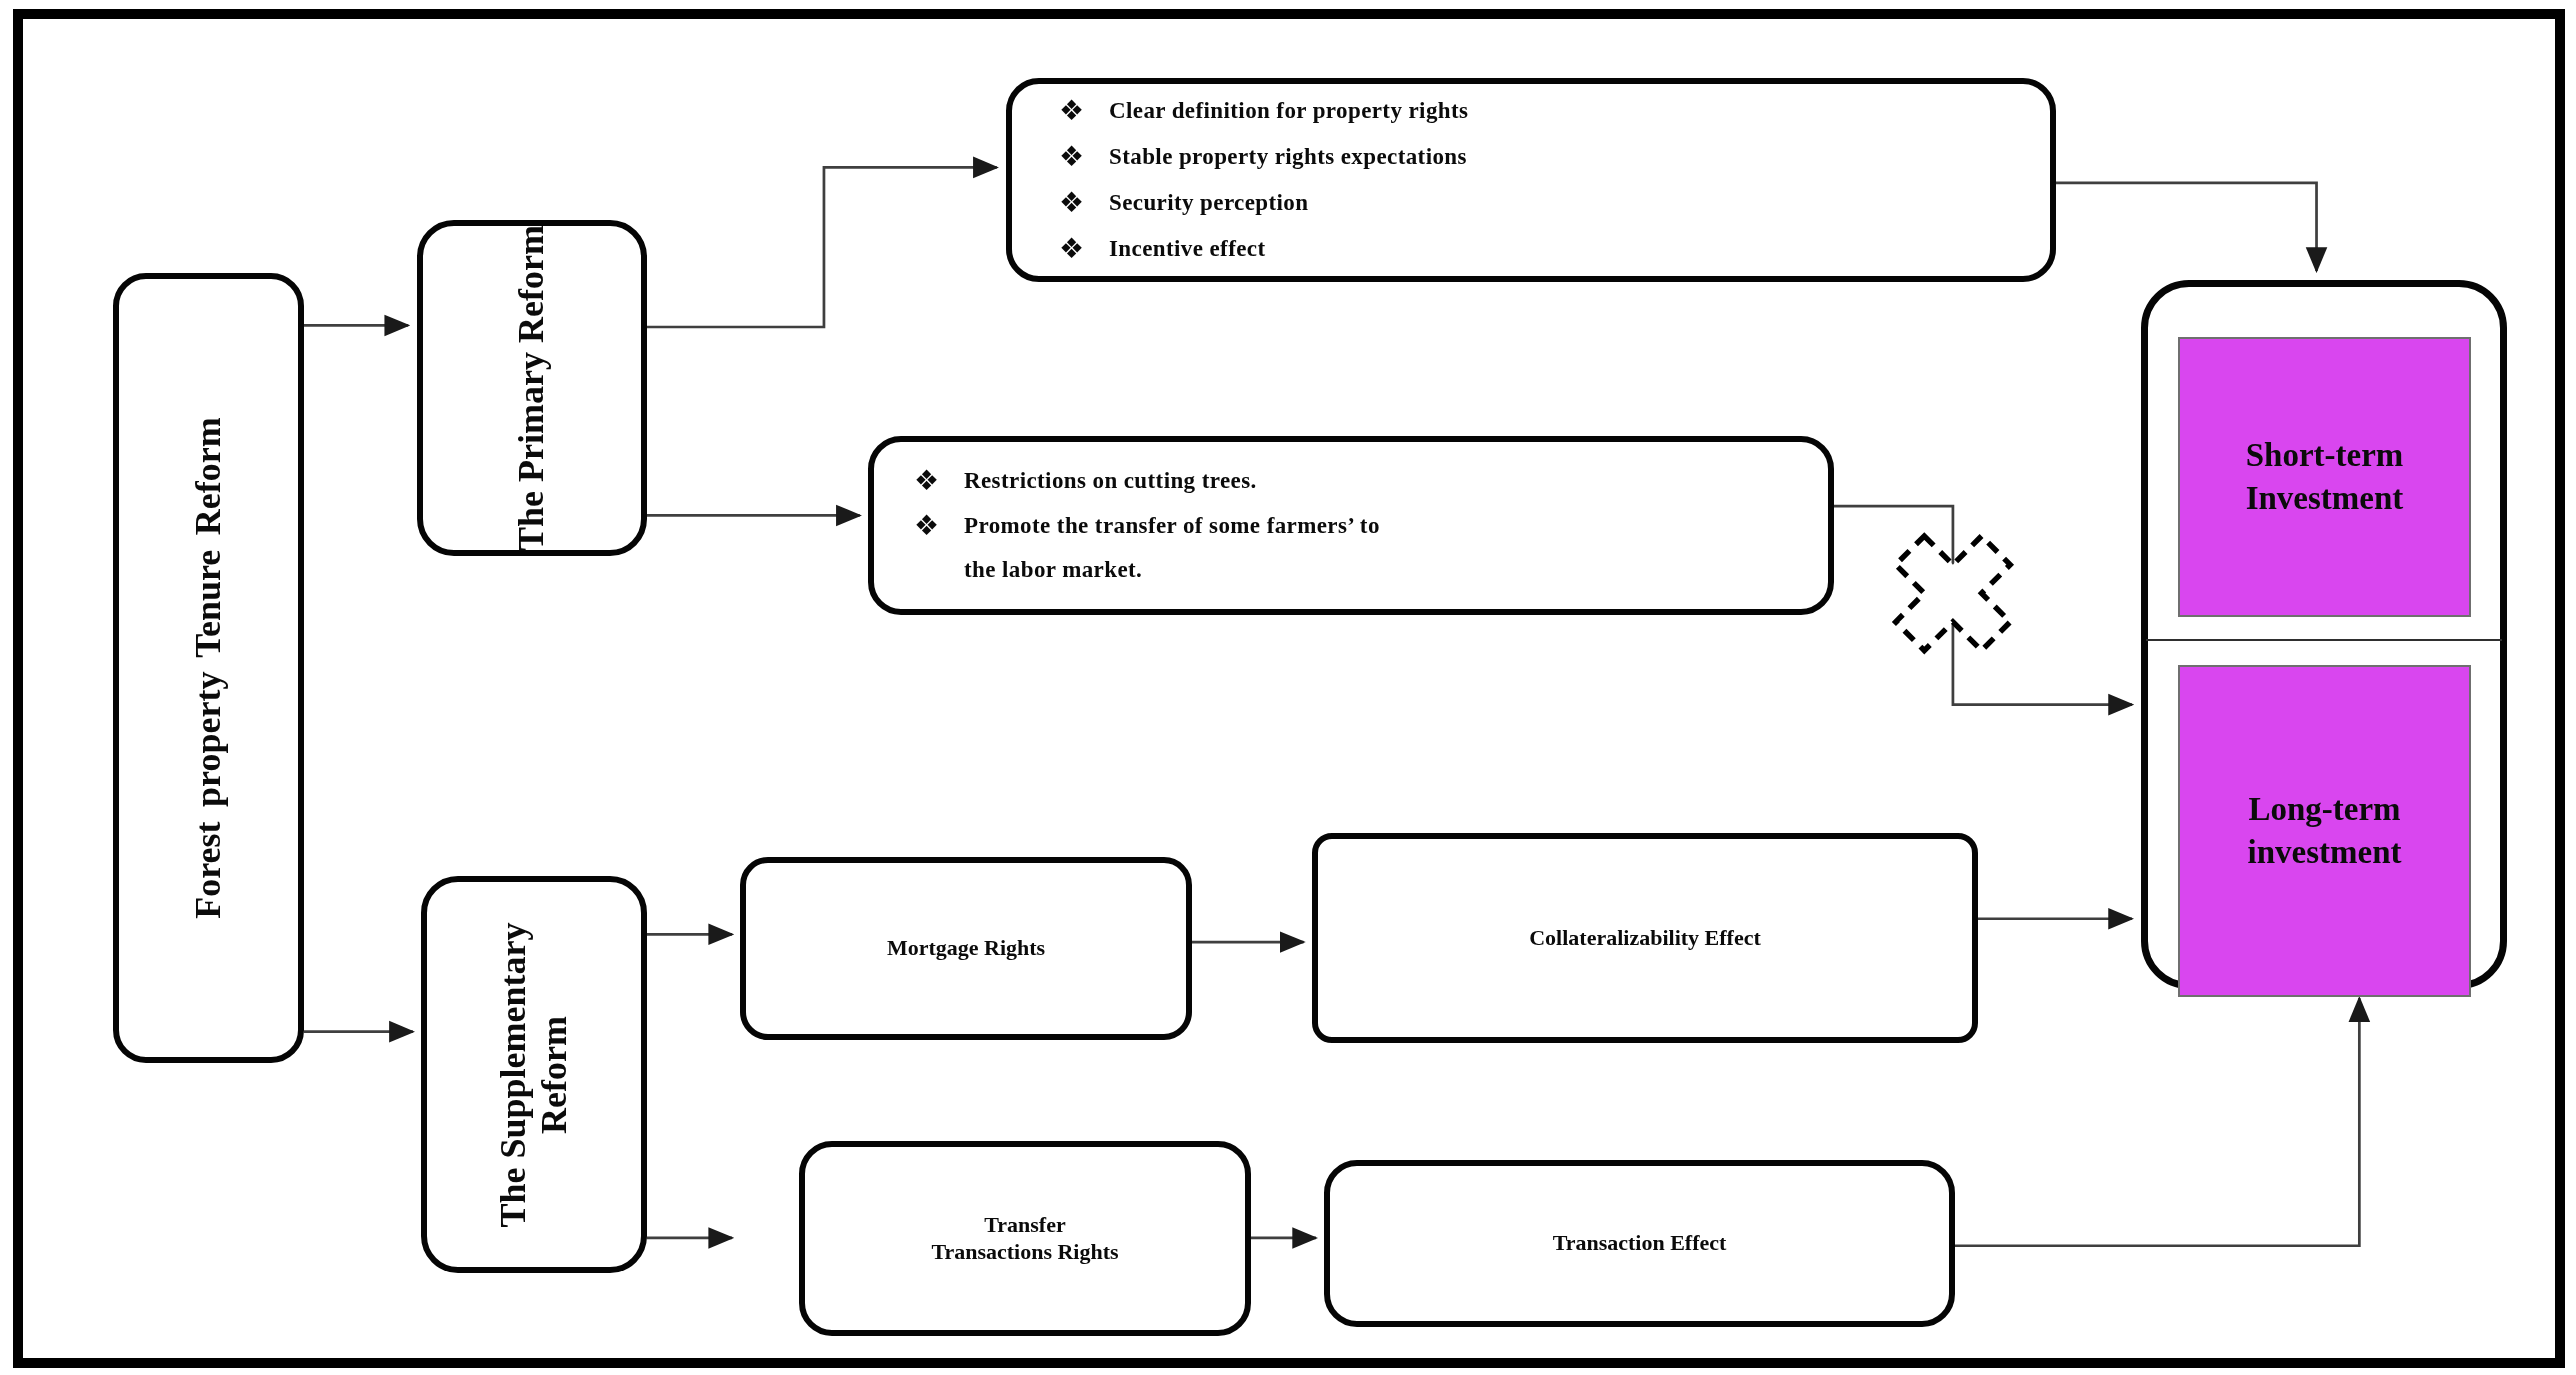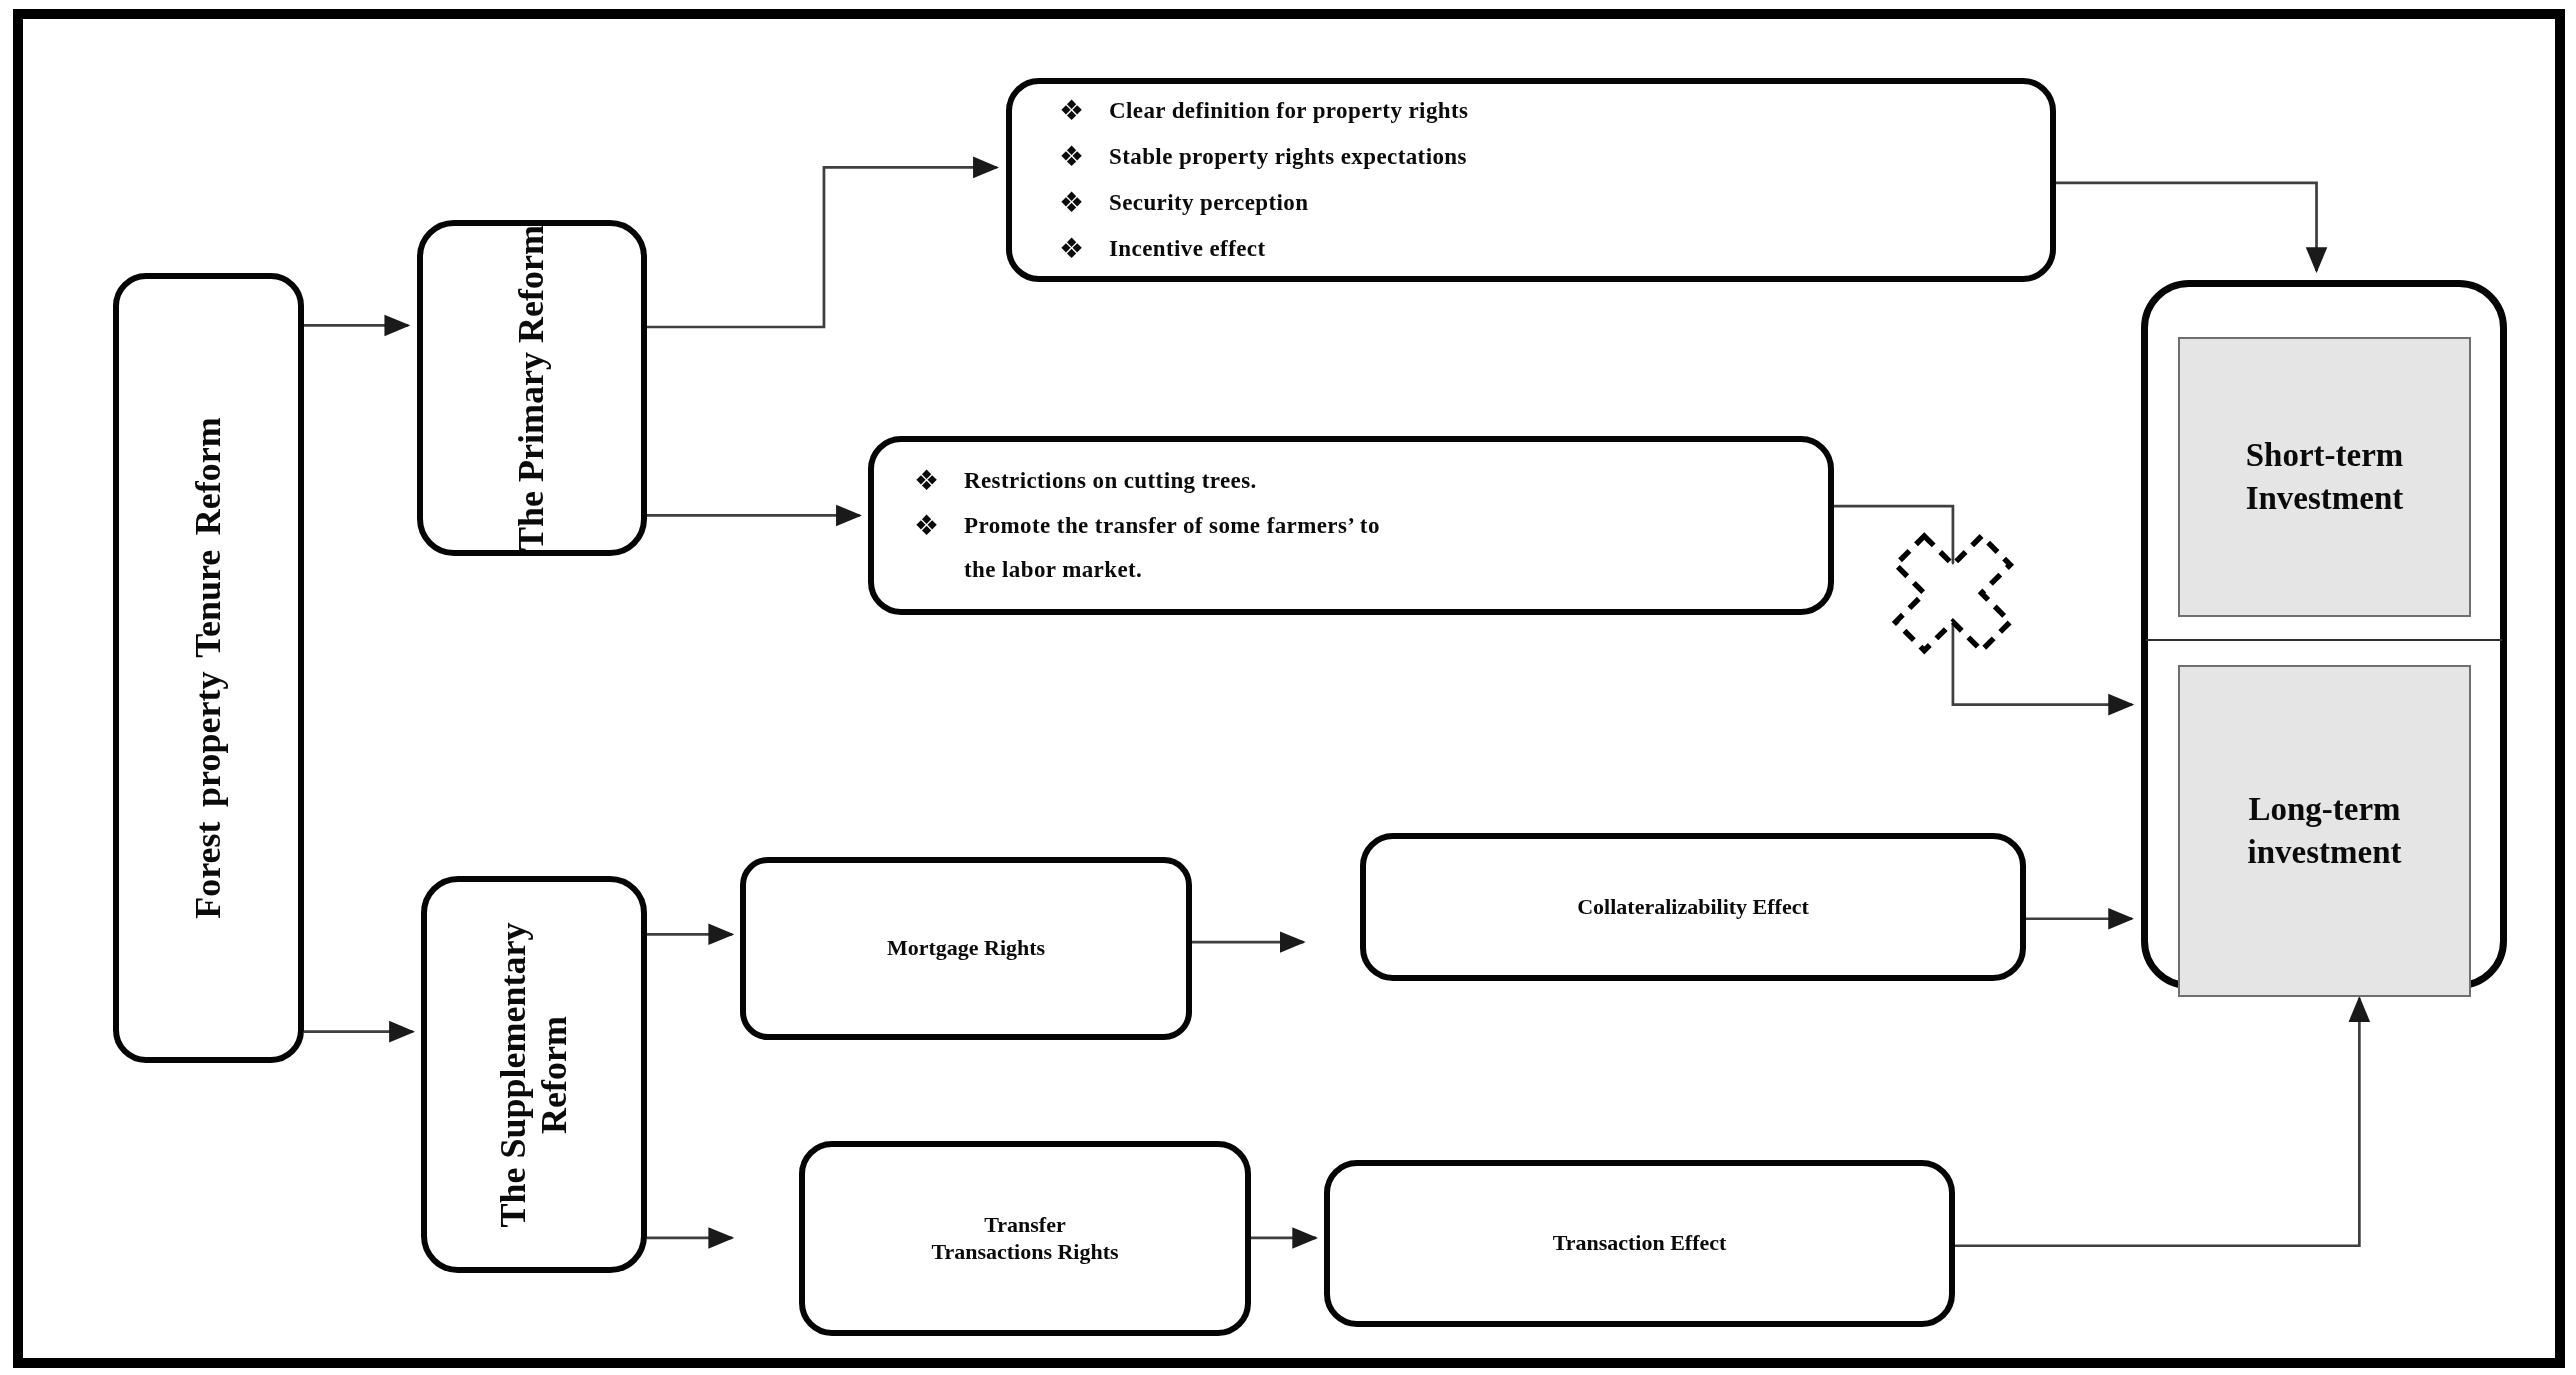--- a/index.html
+++ b/index.html
@@ -11,21 +11,21 @@
   .vwrap{position:absolute;top:50%;left:50%;transform:translate(-50%,-50%) rotate(-90deg);
          white-space:nowrap;text-align:center;line-height:1.15;}
   .fs46{font-size:36px;}
   .fs44{font-size:22px;}
   .fs43{font-size:33px;}
   .center-lbl{position:absolute;inset:0;display:flex;flex-direction:column;align-items:center;justify-content:center;
               text-align:center;line-height:1.22;}
   .bullets{position:absolute;display:grid;grid-template-columns:50px 1fr;row-gap:6.2px;align-content:center;}
   .bullet{font-family:"DejaVu Sans",sans-serif;font-size:28px;line-height:40px;}
   .btext{font-size:23px;line-height:40px;letter-spacing:0.4px;}
-  .inner-rect{position:absolute;border:2.3px solid #6f6f6f;background:#e5e5e5;box-sizing:border-box;
+  .inner-rect{position:absolute;border:2.3px solid #6f6f6f;background:#d946ef;box-sizing:border-box;
               display:flex;flex-direction:column;align-items:center;justify-content:center;text-align:center;line-height:1.3;}
   .divider{position:absolute;height:2.3px;background:#2f2f2f;}
   .ws{word-spacing:5.5px;}
 </style>
 </head>
 <body>
 
 <div class="canvas">
   <div class="frame"></div>
 
@@ -88,21 +88,21 @@
     <div class="vwrap fs46">
       <div>The Supplementary</div>
       <div>Reform</div>
     </div>
   </div>
 
   <div class="node" style="left:740px;top:857px;width:452px;height:183px;border-radius:28px;">
     <div class="center-lbl fs44">Mortgage Rights</div>
   </div>
 
-  <div class="node" style="left:1360px;top:833px;width:666px;height:148px;">
+  <div class="node" style="left:1312px;top:833px;width:666px;height:210px;border-radius:20px;">
     <div class="center-lbl fs44">Collateralizability Effect</div>
   </div>
 
   <div class="node" style="left:781px;top:1141px;width:452px;height:195px;margin-left:18px;">
     <div class="center-lbl fs44">
       <div>Transfer</div>
       <div>Transactions Rights</div>
     </div>
   </div>
 

